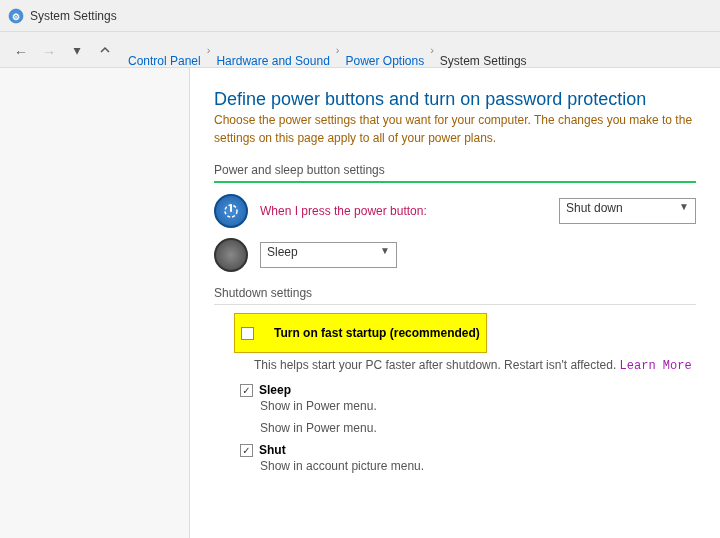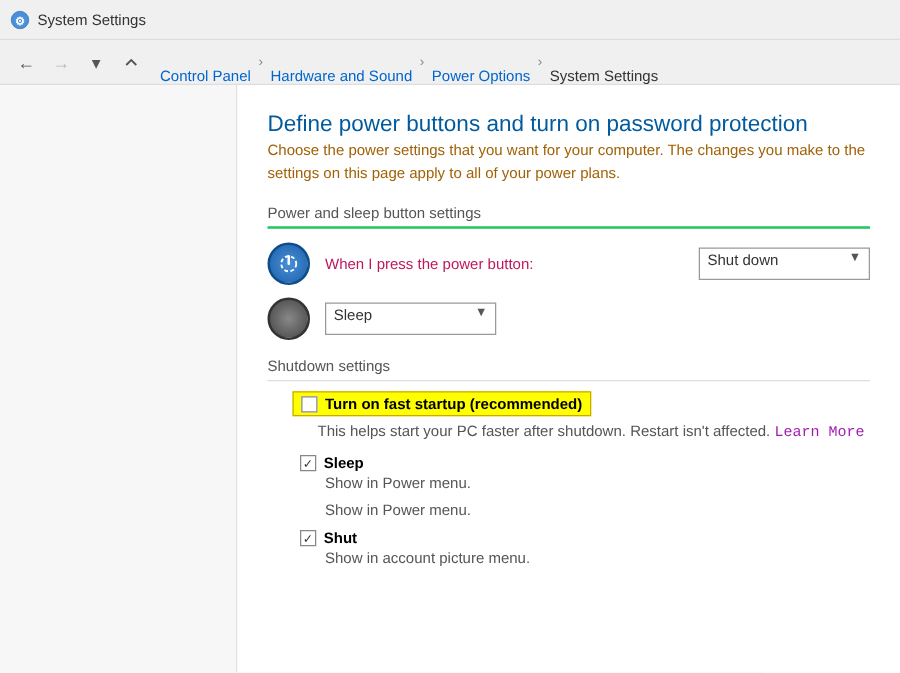--- a/index.html
+++ b/index.html
@@ -305,21 +305,21 @@
       </div>
       <div class="dropdown-select">
         <span>Sleep</span>
         <span class="dropdown-arrow">▼</span>
       </div>
     </div>
 
     <div class="shutdown-section-label">Shutdown settings</div>
 
     <div style="margin-left: 20px; margin-bottom: 4px;">
-      <span style="display:inline-flex; align-items:center; gap:6px; background:#ffff00; border:1px solid #ccaa00; padding:2px 6px;">
+      <span style="display:inline-flex; align-items:center; gap:20px; background:#ffff00; border:1px solid #ccaa00; padding:12px 6px;">
         <div class="checkbox"></div>
         <span class="checkbox-label"><strong>Turn on fast startup (recommended)</strong></span>
       </span>
     </div>
     <div class="sub-description">
       <span>This helps start your PC faster after shutdown. Restart isn't affected.</span> <a class="learn-more">Learn More</a>
     </div>
 
     <div class="normal-checkbox-row">
       <div class="checkbox checked"></div>

